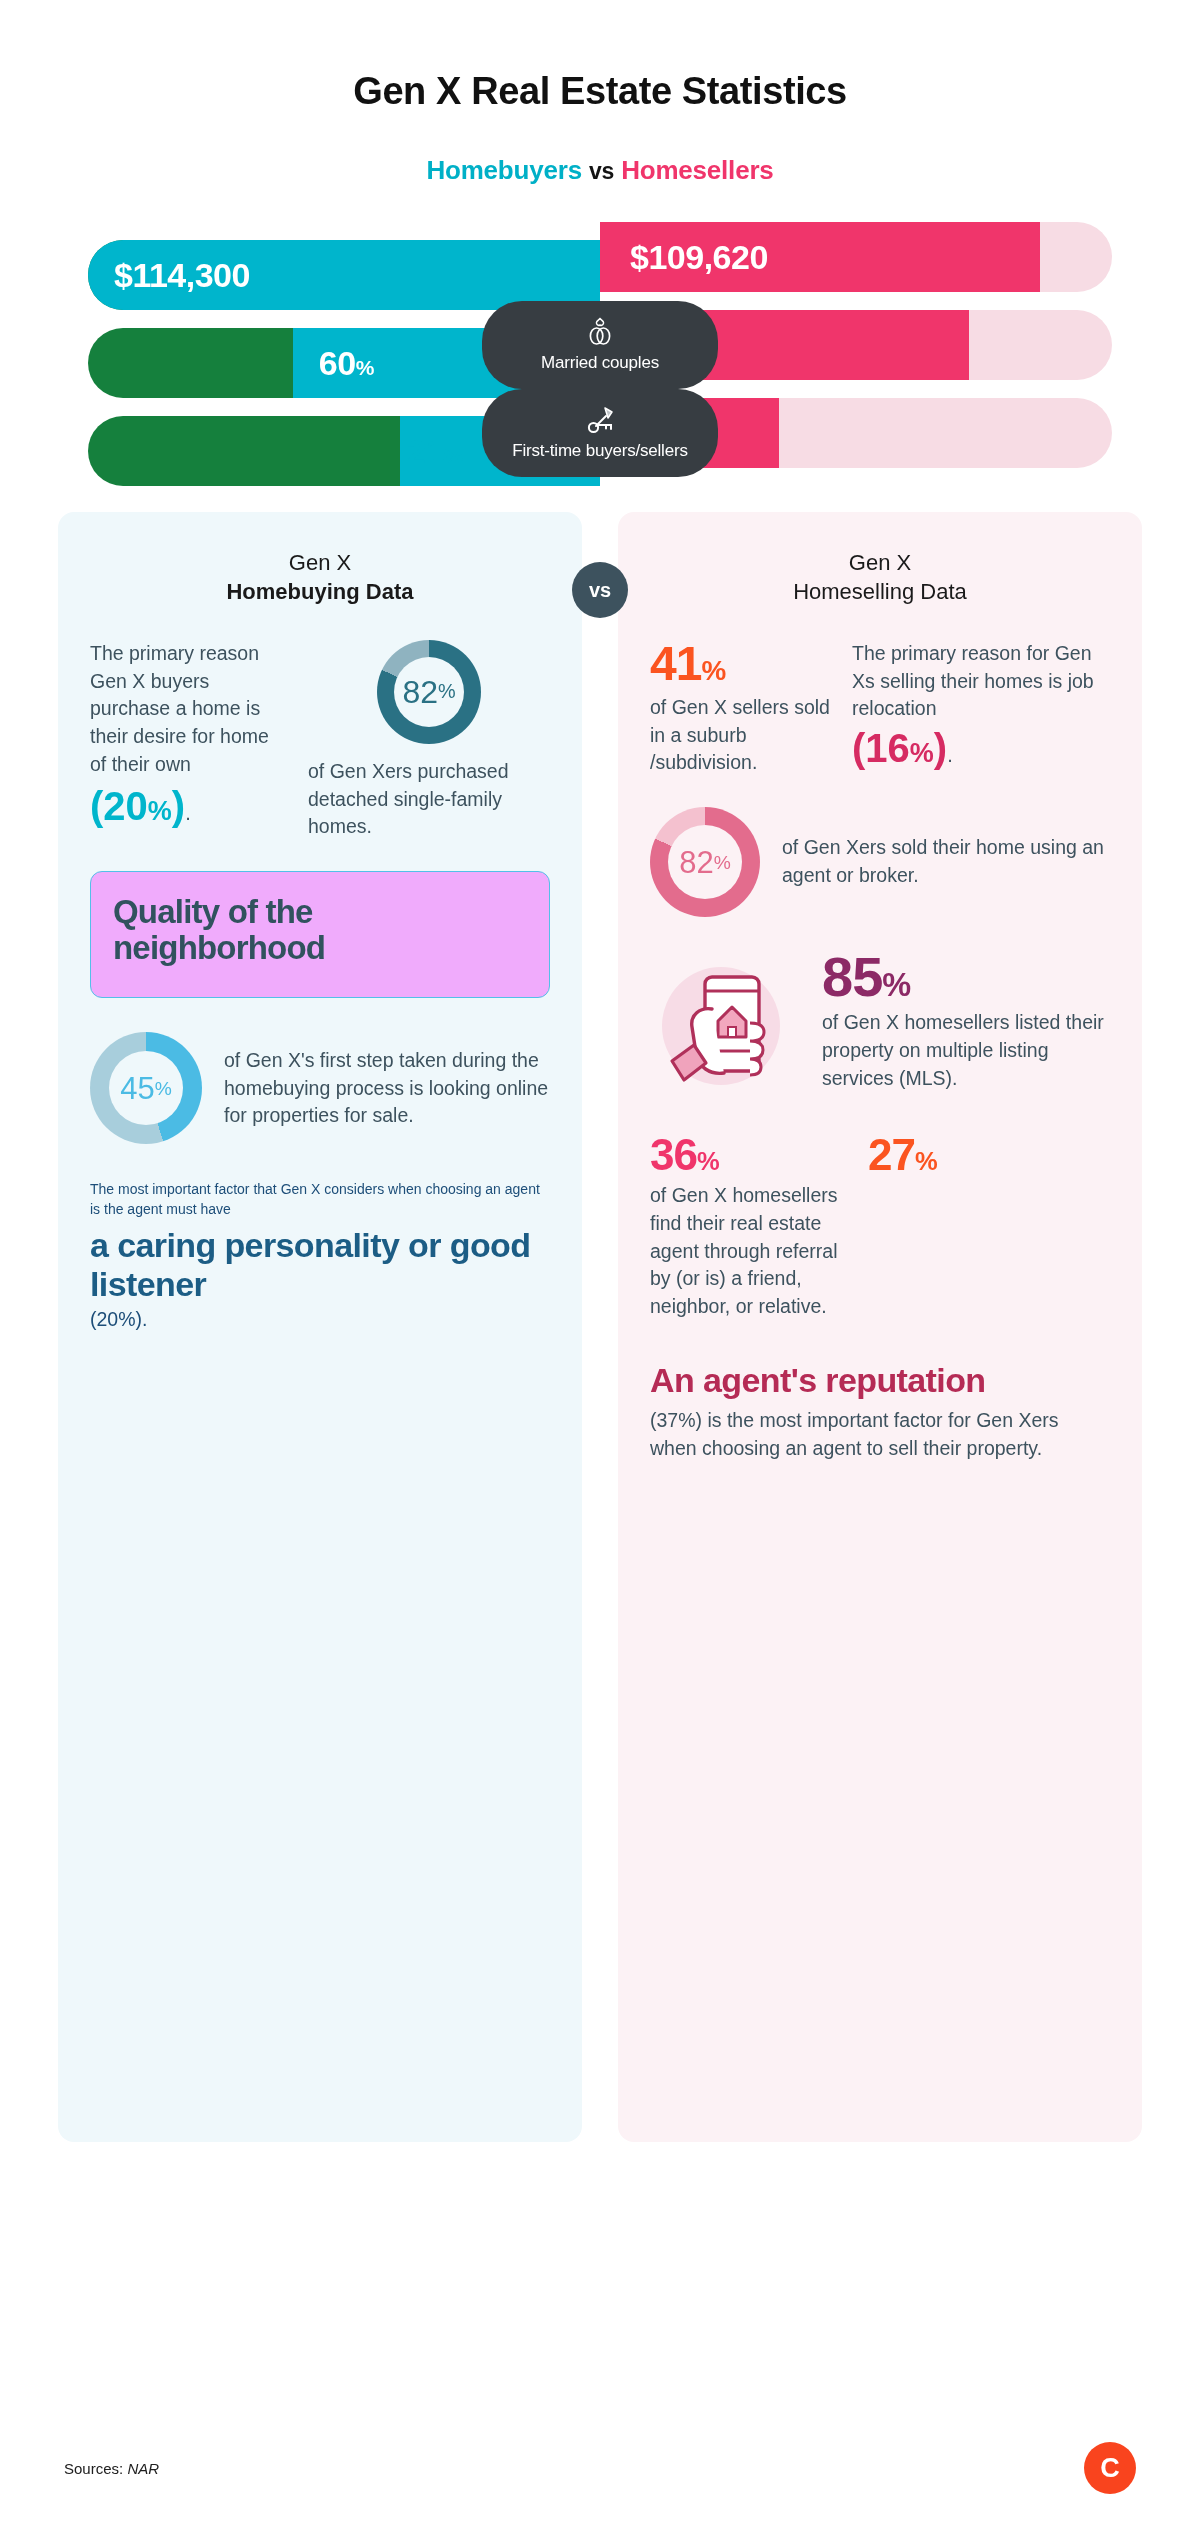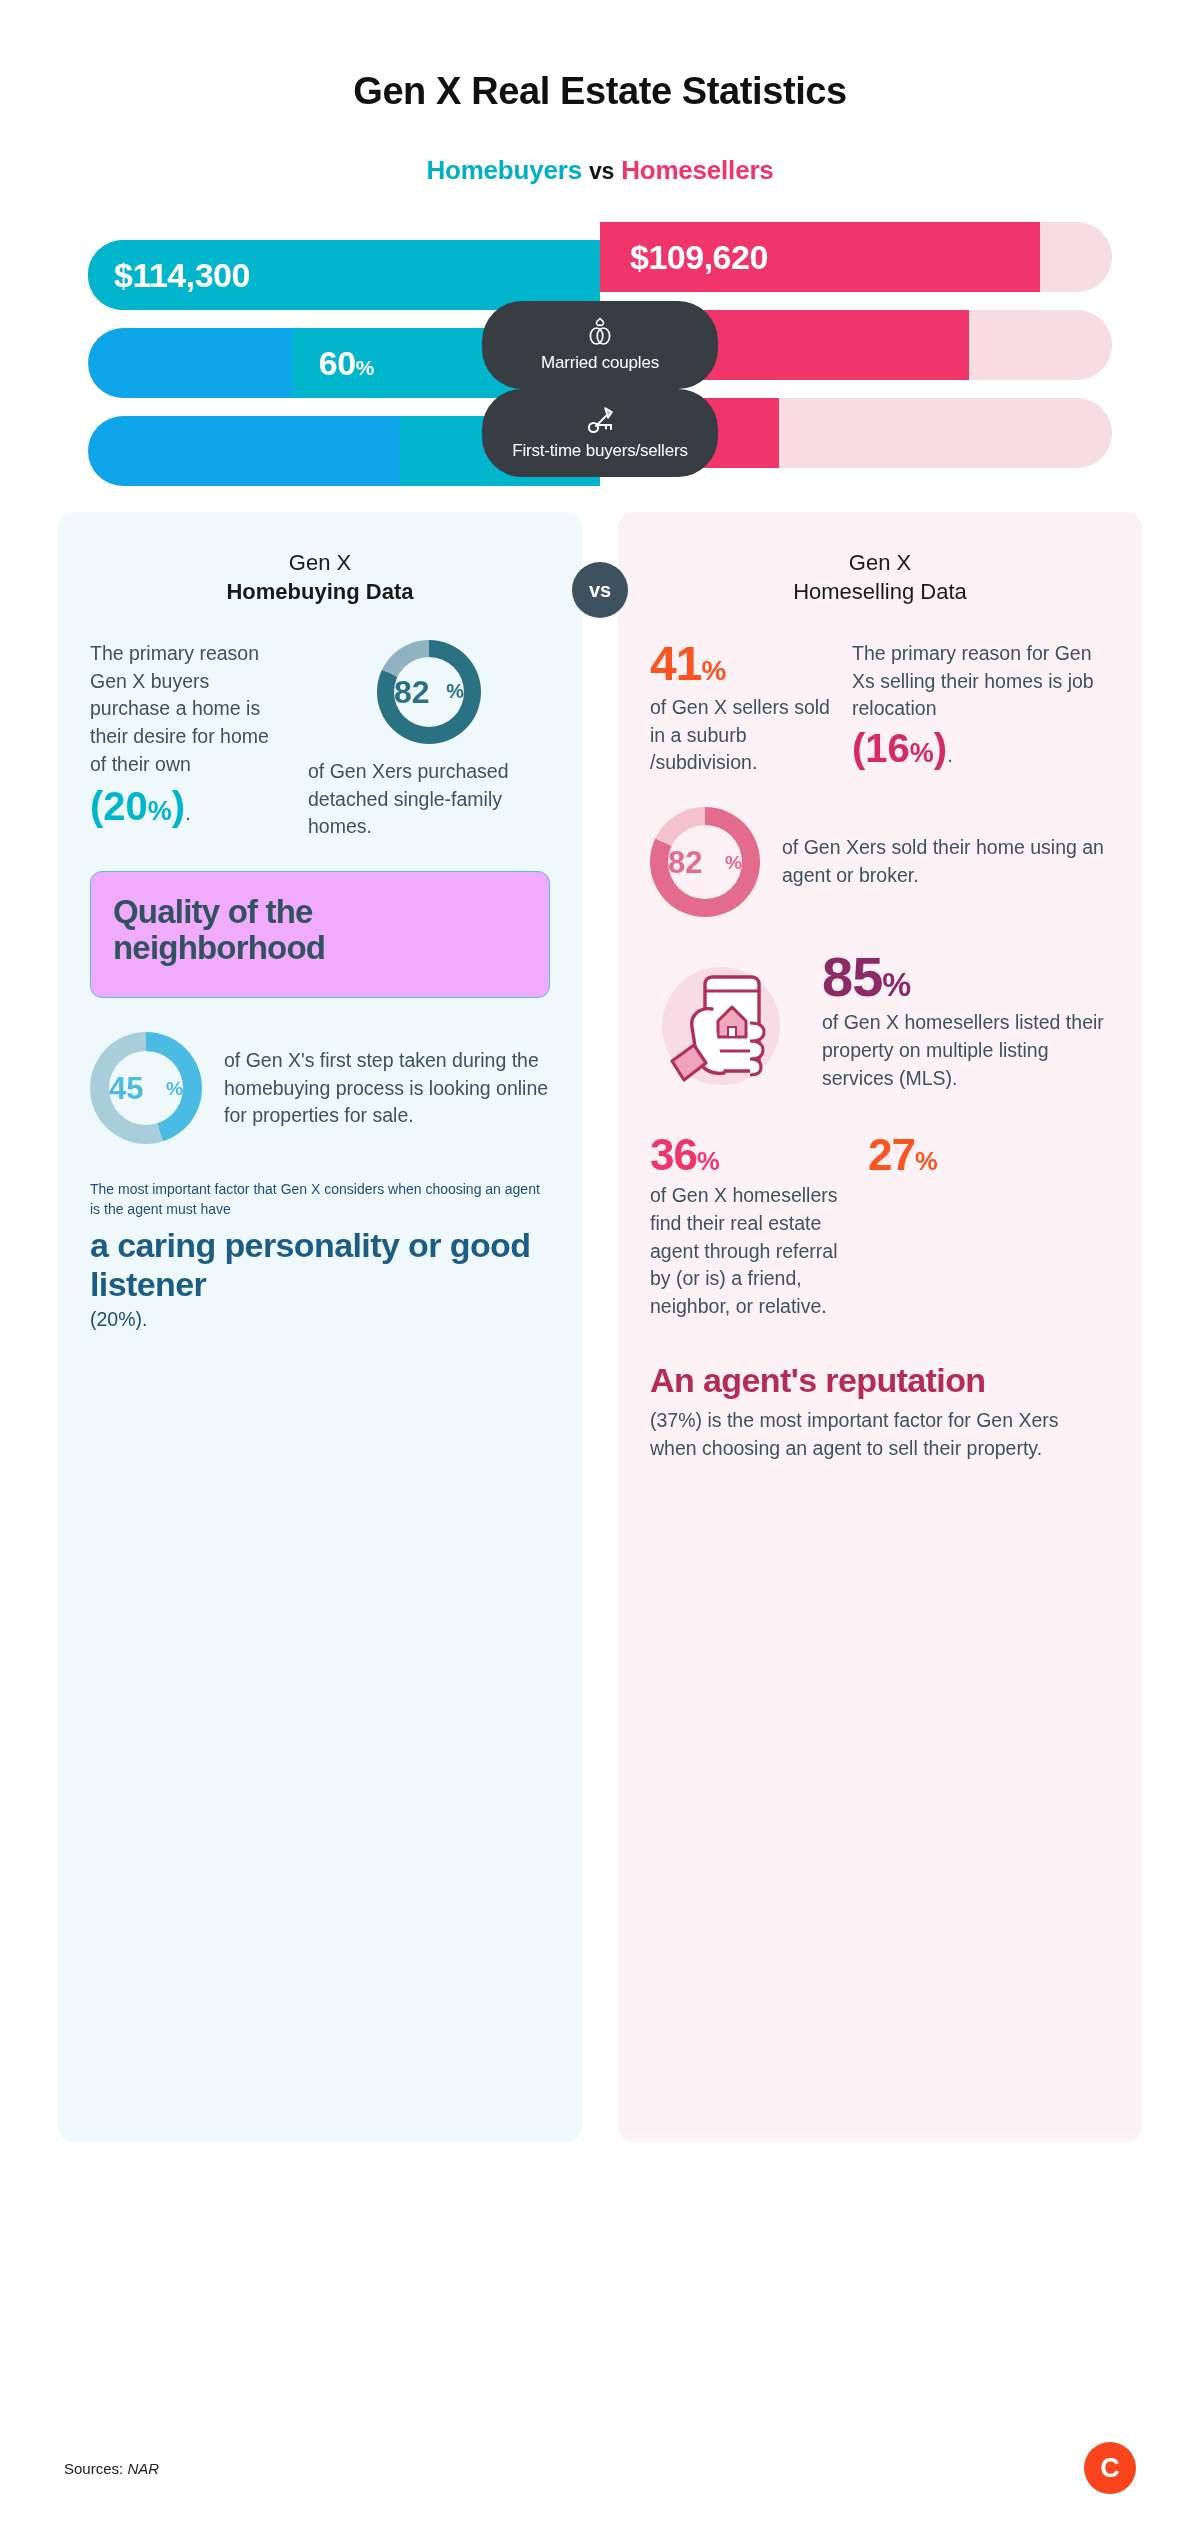--- a/index.html
+++ b/index.html
@@ -39,21 +39,21 @@
     width: 1024px;
     display: flex;
     align-items: center;
   }
   .track {
     position: relative;
     height: 70px;
     flex: 1 1 0;
     overflow: hidden;
   }
-  .track.left  { border-radius: 35px 0 0 35px; background: #0ea5e9; margin-top: 36px; }
+  .track.left  { border-radius: 35px 0 0 35px; background: #15803d; margin-top: 36px; }
   .track.right { border-radius: 0 35px 35px 0; background: #F7DCE4; }
   .fill {
     position: absolute;
     top: 0; bottom: 0;
     display: flex;
     align-items: center;
   }
   .track.left .fill  { right: 0; background: #00B5CC; justify-content: flex-start; padding-left: 26px; }
   .track.right .fill { left: 0;  background: #F0356B; justify-content: flex-start; padding-left: 30px; }
   .fill .val {
@@ -140,22 +140,22 @@
   .big-paren { font-size: 40px; font-weight: 700; line-height: 1.05; }
   .big-paren .pct { font-size: 27px; }
   .paren-teal { color: #00B5CC; }
   .paren-pink { color: #D62B62; }
   .dot-dark { color: #3D525E; font-size: 20px; font-weight:400; }
 
   
   .donut { position: relative; flex: 0 0 auto; }
   .donut .hole {
     position: absolute; border-radius: 50%; background: transparent;
-    display: flex; align-items: center; justify-content: space-between;
-    font-weight: 700; line-height: 1;
+    display: flex; align-items: center; justify-content: center;
+    font-weight: 400; line-height: 1;
   }
   .donut .hole .pct { font-size: 0.62em; }
 
   
   .stat-num { font-weight: 700; line-height: 1; letter-spacing: -1px; }
   .stat-num .pct { font-size: 0.58em; letter-spacing: 0; }
 
   
   .hl-card {
     border: 1.5px solid #53C0E8;

